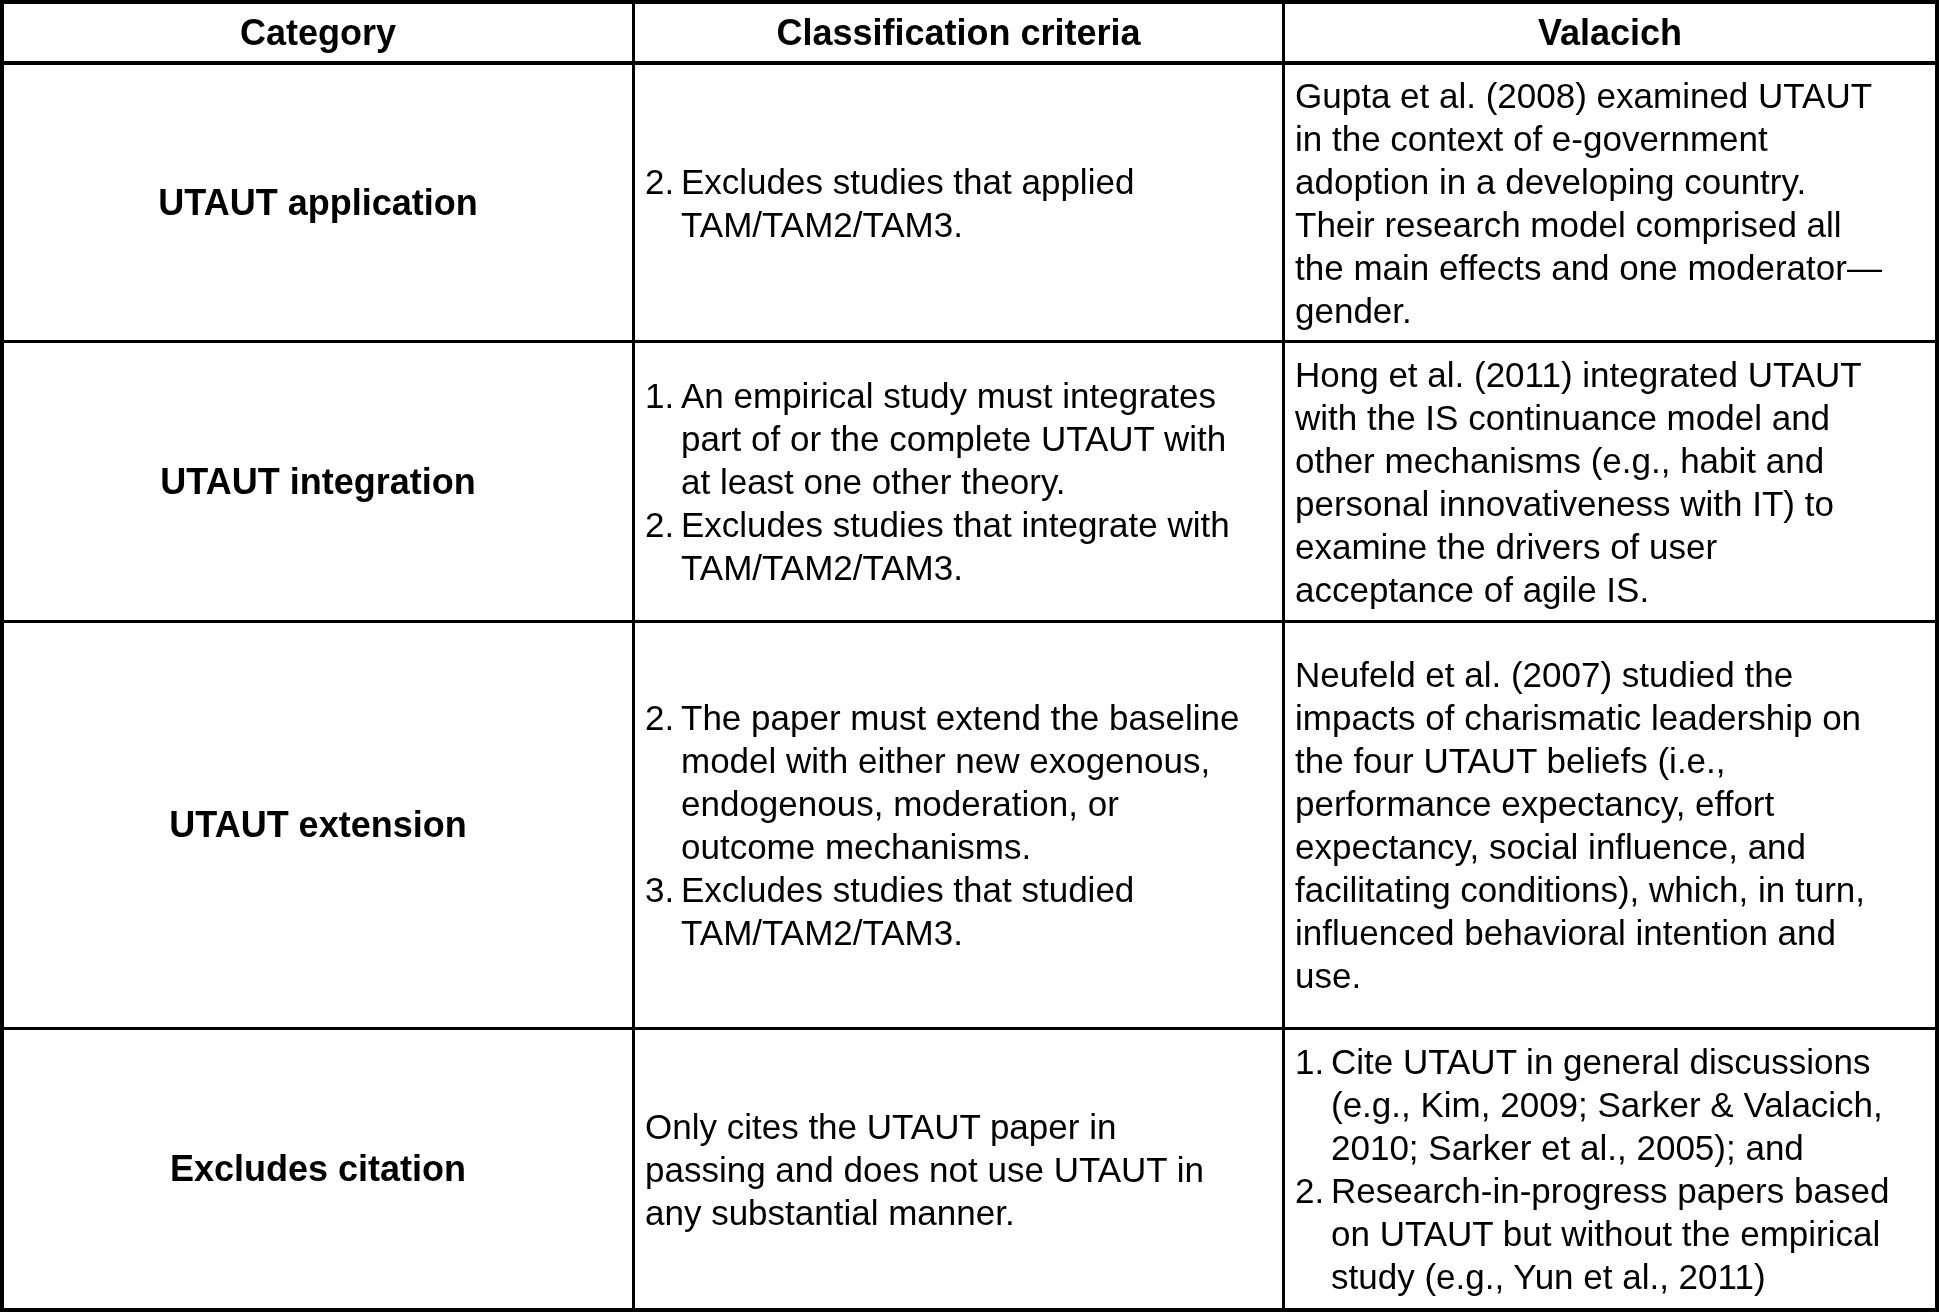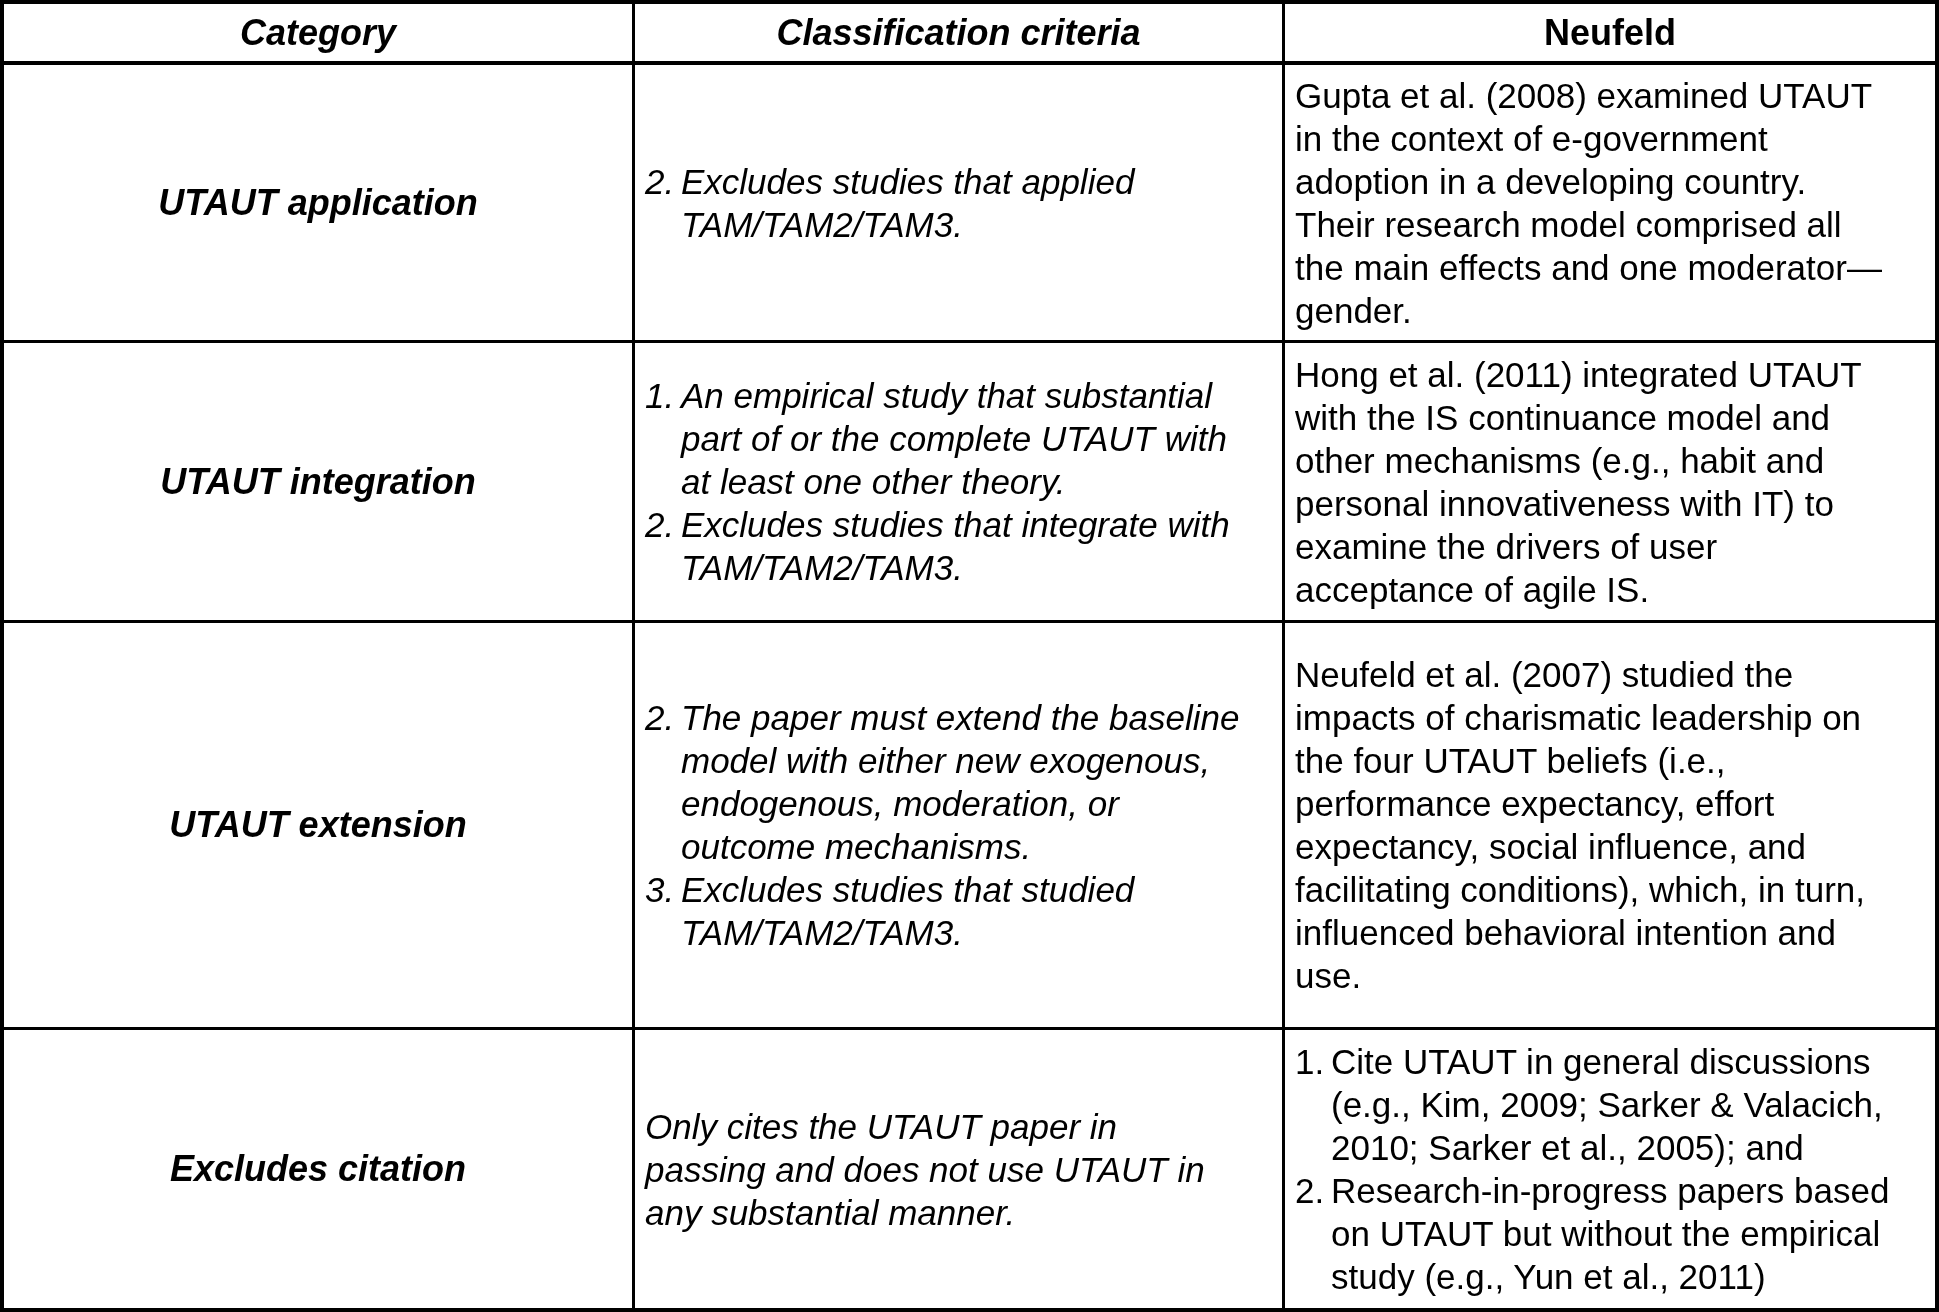--- a/index.html
+++ b/index.html
@@ -17,21 +17,21 @@
     border: 4px solid #000000;
     background: #ffffff;
     color: #000000;
     font-family: "Liberation Sans", "DejaVu Sans", sans-serif;
   }
   .cell {
     box-sizing: border-box;
     overflow: hidden;
     background: #ffffff;
   }
-  .col1, .col2 { border-right: 3px solid #000000; font-style: italic; }
+  .col1, .col2 { border-right: 3px solid #000000; }
   .row-sep { border-bottom: 3px solid #000000; }
   .head {
     border-bottom: 4px solid #000000;
     display: flex;
     align-items: center;
     justify-content: center;
     font-weight: bold;
     font-size: 36px;
   }
   .cat {
@@ -62,42 +62,42 @@
     width: 36px;
     text-indent: 0;
   }
 </style>
 </head>
 <body>
 
 <div id="table">
   <div class="cell head col1">Category</div>
   <div class="cell head col2">Classification criteria</div>
-  <div class="cell head col3">Neufeld</div>
+  <div class="cell head col3">Valacich</div>
 
 <div class="cell cat col1 row-sep">
       <span>UTAUT application</span>
     </div>
     <div class="cell body-cell col2 row-sep">
       <div class="block numbered"><span class="num">2.</span><span class="txt">Excludes studies that applied
 TAM/TAM2/TAM3.</span></div>
     </div>
     <div class="cell body-cell col3 row-sep">
       <div class="block"><span class="txt">Gupta et al. (2008) examined UTAUT
 in the context of e-government
 adoption in a developing country.
 Their research model comprised all
 the main effects and one moderator—
 gender.</span></div>
     </div>
     <div class="cell cat col1 row-sep">
       <span>UTAUT integration</span>
     </div>
     <div class="cell body-cell col2 row-sep">
-      <div class="block numbered"><span class="num">1.</span><span class="txt">An empirical study that substantial
+      <div class="block numbered"><span class="num">1.</span><span class="txt">An empirical study must integrates
 part of or the complete UTAUT with
 at least one other theory.</span></div>
       <div class="block numbered"><span class="num">2.</span><span class="txt">Excludes studies that integrate with
 TAM/TAM2/TAM3.</span></div>
     </div>
     <div class="cell body-cell col3 row-sep">
       <div class="block"><span class="txt">Hong et al. (2011) integrated UTAUT
 with the IS continuance model and
 other mechanisms (e.g., habit and
 personal innovativeness with IT) to

